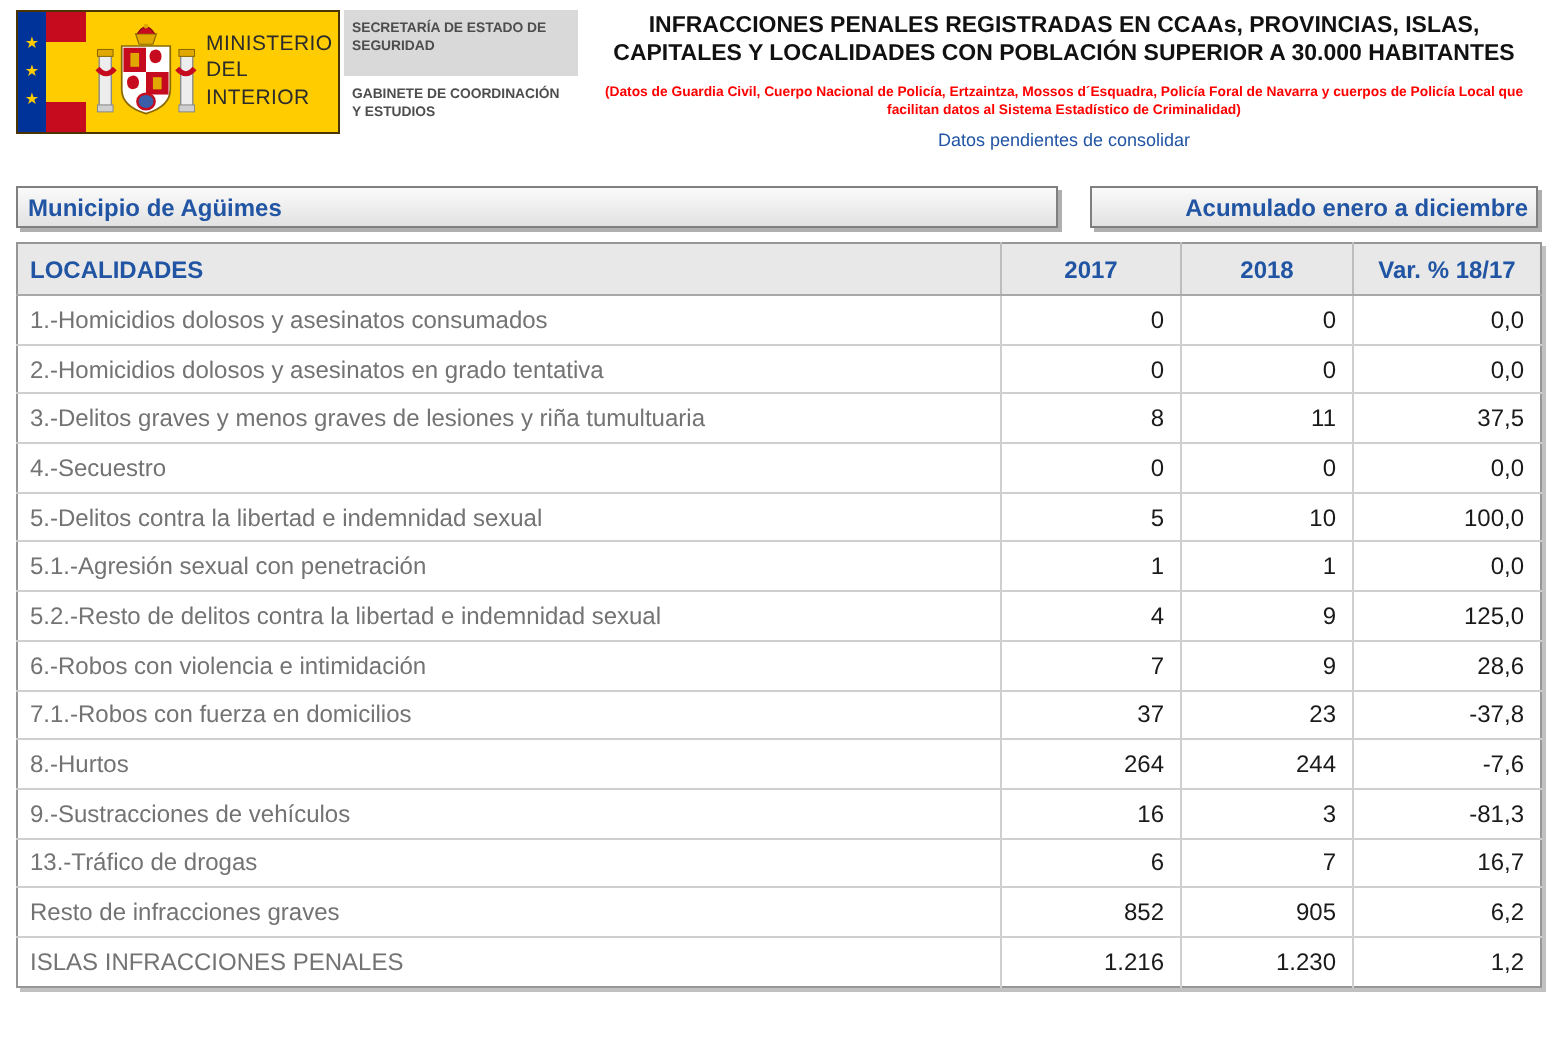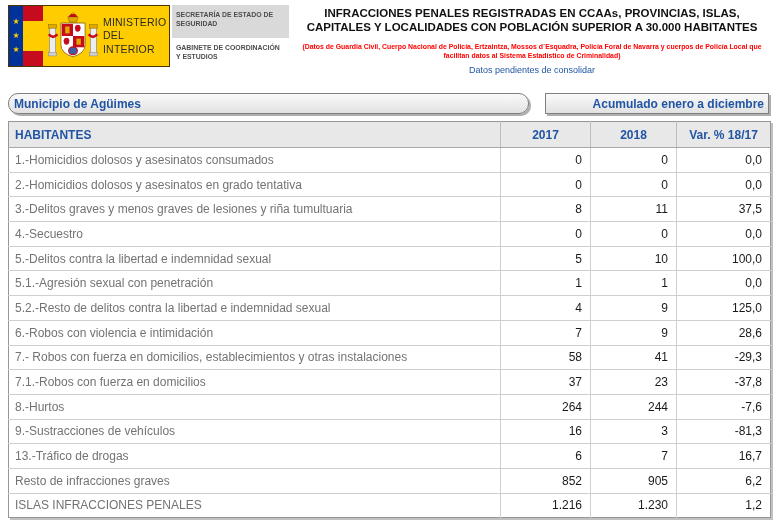--- a/index.html
+++ b/index.html
@@ -46,21 +46,21 @@
   .title-block .status-note { margin-top: 5px; font-weight: normal; font-size: 9px; color: #2155a4; }
   
   .bar {
     position: absolute; top: 93px; height: 21px;
     background: linear-gradient(180deg, #fafafa 0%, #e2e2e2 100%);
     border: 1px solid #7f7f7f;
     box-shadow: 2px 2px 0 rgba(110,110,110,0.55);
     font-weight: bold; font-size: 12px; color: #2155a4;
     display: flex; align-items: center; cursor: pointer;
   }
-  .bar.municipality { left: 8px; width: 521px; padding-left: 5px; border-radius: 10px; }
+  .bar.municipality { left: 8px; width: 521px; padding-left: 5px; }
   .bar.period { left: 545px; width: 224px; justify-content: flex-end; padding-right: 4px; }
   
   .data-table {
     position: absolute; left: 8px; top: 121px; width: 762px;
     border-collapse: collapse; table-layout: fixed;
     border: 1px solid #969696;
     box-shadow: 2px 2px 0 rgba(100,100,100,0.4);
     background: #ffffff;
   }
   .data-table col.c-label { width: 492px; }
@@ -143,21 +143,21 @@
 
 <table class="data-table">
   <colgroup>
     <col class="c-label">
       <col class="c-2017">
       <col class="c-2018">
       <col class="c-var">
   </colgroup>
   <thead>
     <tr>
-      <th class="h-label">HABITANTES</th>
+      <th class="h-label">LOCALIDADES</th>
       <th class="h-num">2017</th>
       <th class="h-num">2018</th>
       <th class="h-num">Var. % 18/17</th>
     </tr>
   </thead>
   <tbody>
       <tr>
         <td class="label">1.-Homicidios dolosos y asesinatos consumados</td>
         <td class="num">0</td>
         <td class="num">0</td>
@@ -199,26 +199,20 @@
         <td class="num">9</td>
         <td class="num">125,0</td>
       </tr>
       <tr>
         <td class="label">6.-Robos con violencia e intimidación</td>
         <td class="num">7</td>
         <td class="num">9</td>
         <td class="num">28,6</td>
       </tr>
       <tr>
-        <td class="label">7.- Robos con fuerza en domicilios, establecimientos y otras instalaciones</td>
-        <td class="num">58</td>
-        <td class="num">41</td>
-        <td class="num">-29,3</td>
-      </tr>
-      <tr>
         <td class="label">7.1.-Robos con fuerza en domicilios</td>
         <td class="num">37</td>
         <td class="num">23</td>
         <td class="num">-37,8</td>
       </tr>
       <tr>
         <td class="label">8.-Hurtos</td>
         <td class="num">264</td>
         <td class="num">244</td>
         <td class="num">-7,6</td>

